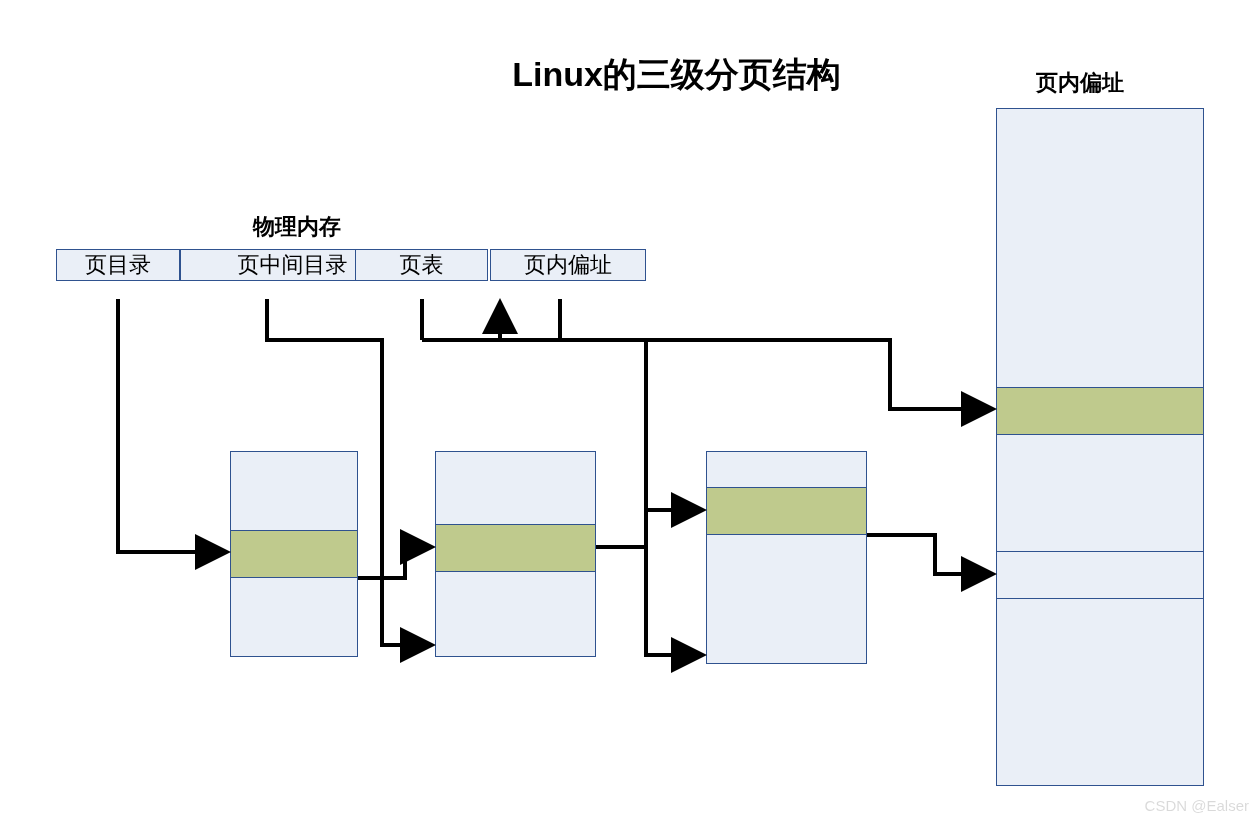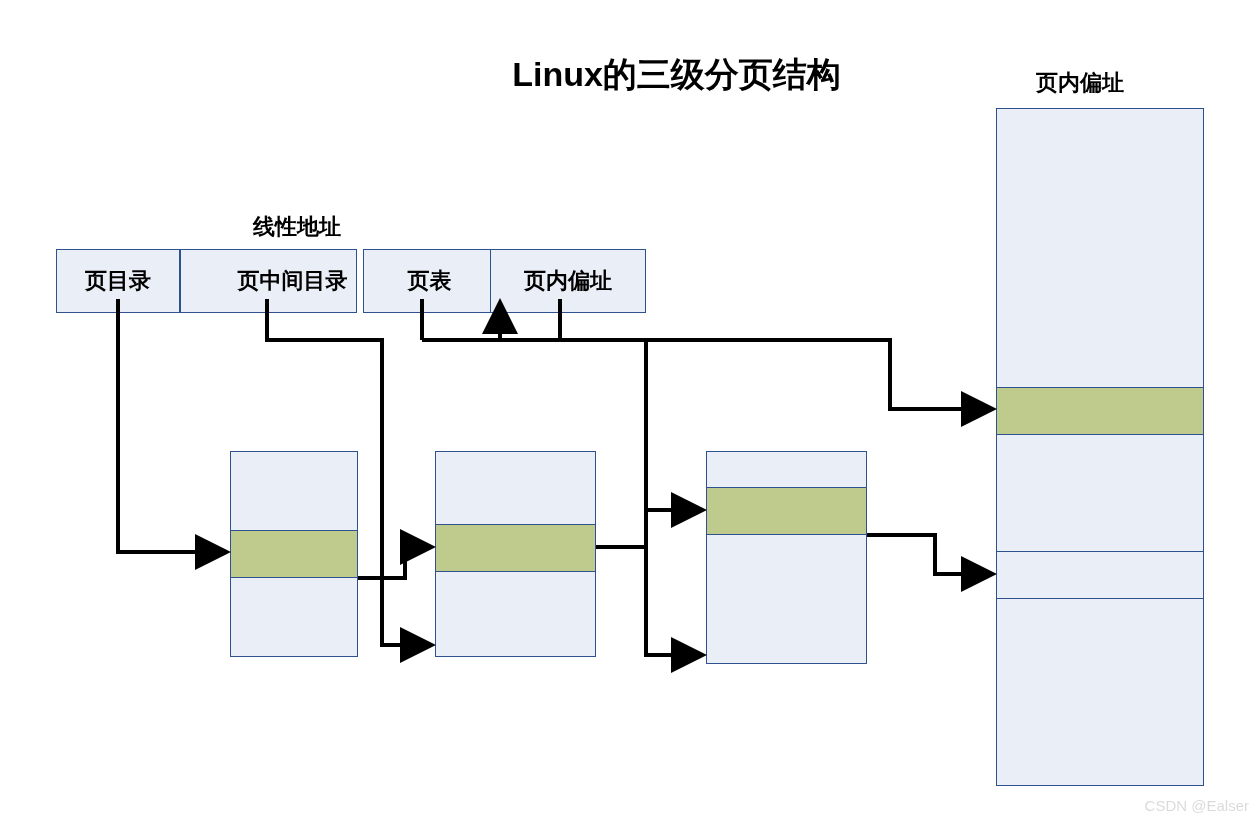--- a/index.html
+++ b/index.html
@@ -22,32 +22,32 @@
   .subtitle {
     position: absolute;
     font-size: 22px;
     font-weight: bold;
   }
   .addr-label { left: 253px; top: 212px; }
   .phys-label { left: 1036px; top: 68px; }
   .addr-box {
     position: absolute;
     top: 249px;
-    height: 64px;
+    height: 32px;
     border: 1.5px solid #2f528f;
     background: #eaeff7;
     display: flex;
     align-items: center;
     justify-content: center;
     font-size: 22px;
-    font-weight: bold;
+    font-weight: normal;
   }
   .a0 { left: 56px;  width: 124px; }
   .a1 { left: 180px; width: 177px; padding-left: 48px; }
-  .a2 { left: 363px; width: 133px; }
+  .a2 { left: 355px; width: 133px; }
   .a3 { left: 490px; width: 156px; }
   .table-box {
     position: absolute;
     border: 1.5px solid #2f528f;
     background: #eaeff7;
   }
   .t0 { left: 230px; top: 451px; width: 128px; height: 206px; }
   .t1 { left: 435px; top: 451px; width: 161px; height: 206px; }
   .t2 { left: 706px; top: 451px; width: 161px; height: 213px; }
   .phys { left: 996px; top: 108px; width: 208px; height: 678px; }
@@ -73,21 +73,21 @@
     right: 8px;
     bottom: 4px;
     font-size: 15px;
     color: rgba(0,0,0,0.15);
   }
 </style>
 </head>
 <body>
 
 <div class="title">Linux的三级分页结构</div>
-<div class="subtitle addr-label">线性地址</div>
+<div class="subtitle addr-label">物理内存</div>
 <div class="subtitle phys-label">页内偏址</div>
 
 <div class="addr-box a0">页目录</div>
 <div class="addr-box a1">页中间目录</div>
 <div class="addr-box a2">页表</div>
 <div class="addr-box a3">页内偏址</div>
 
 <div class="table-box t0">
   <div class="row sel" style="top:78px;"></div>
 </div>

